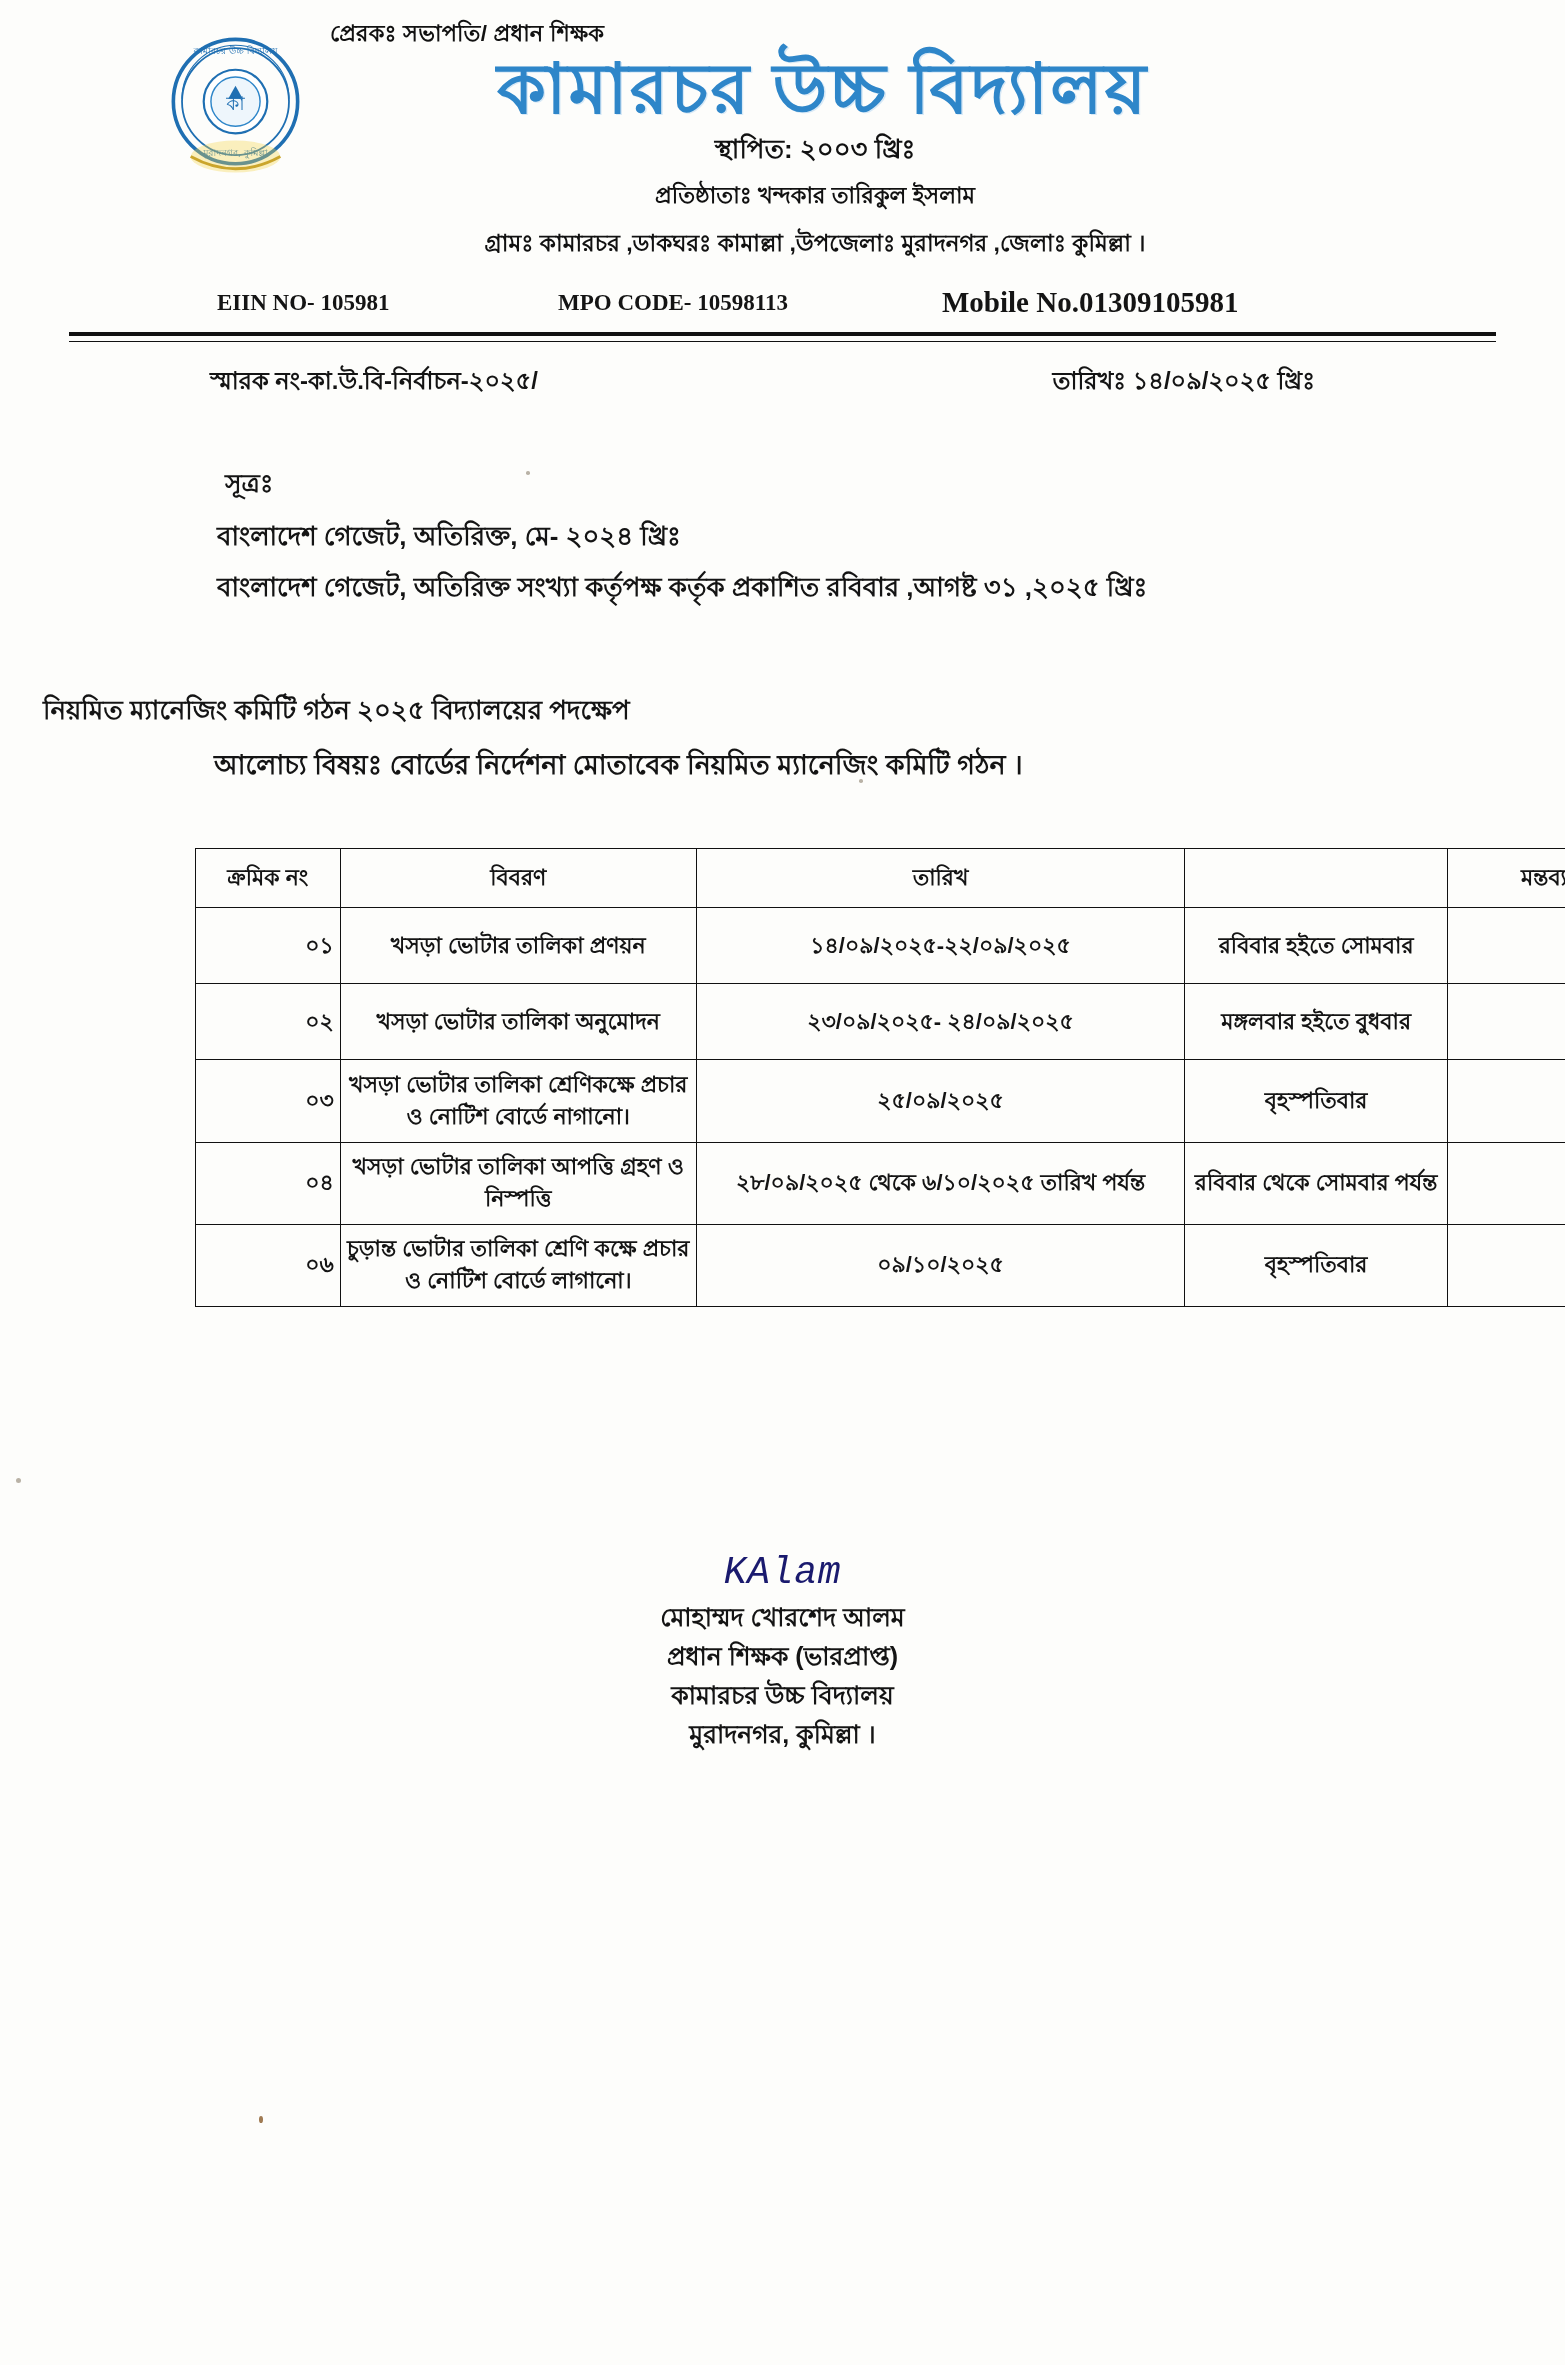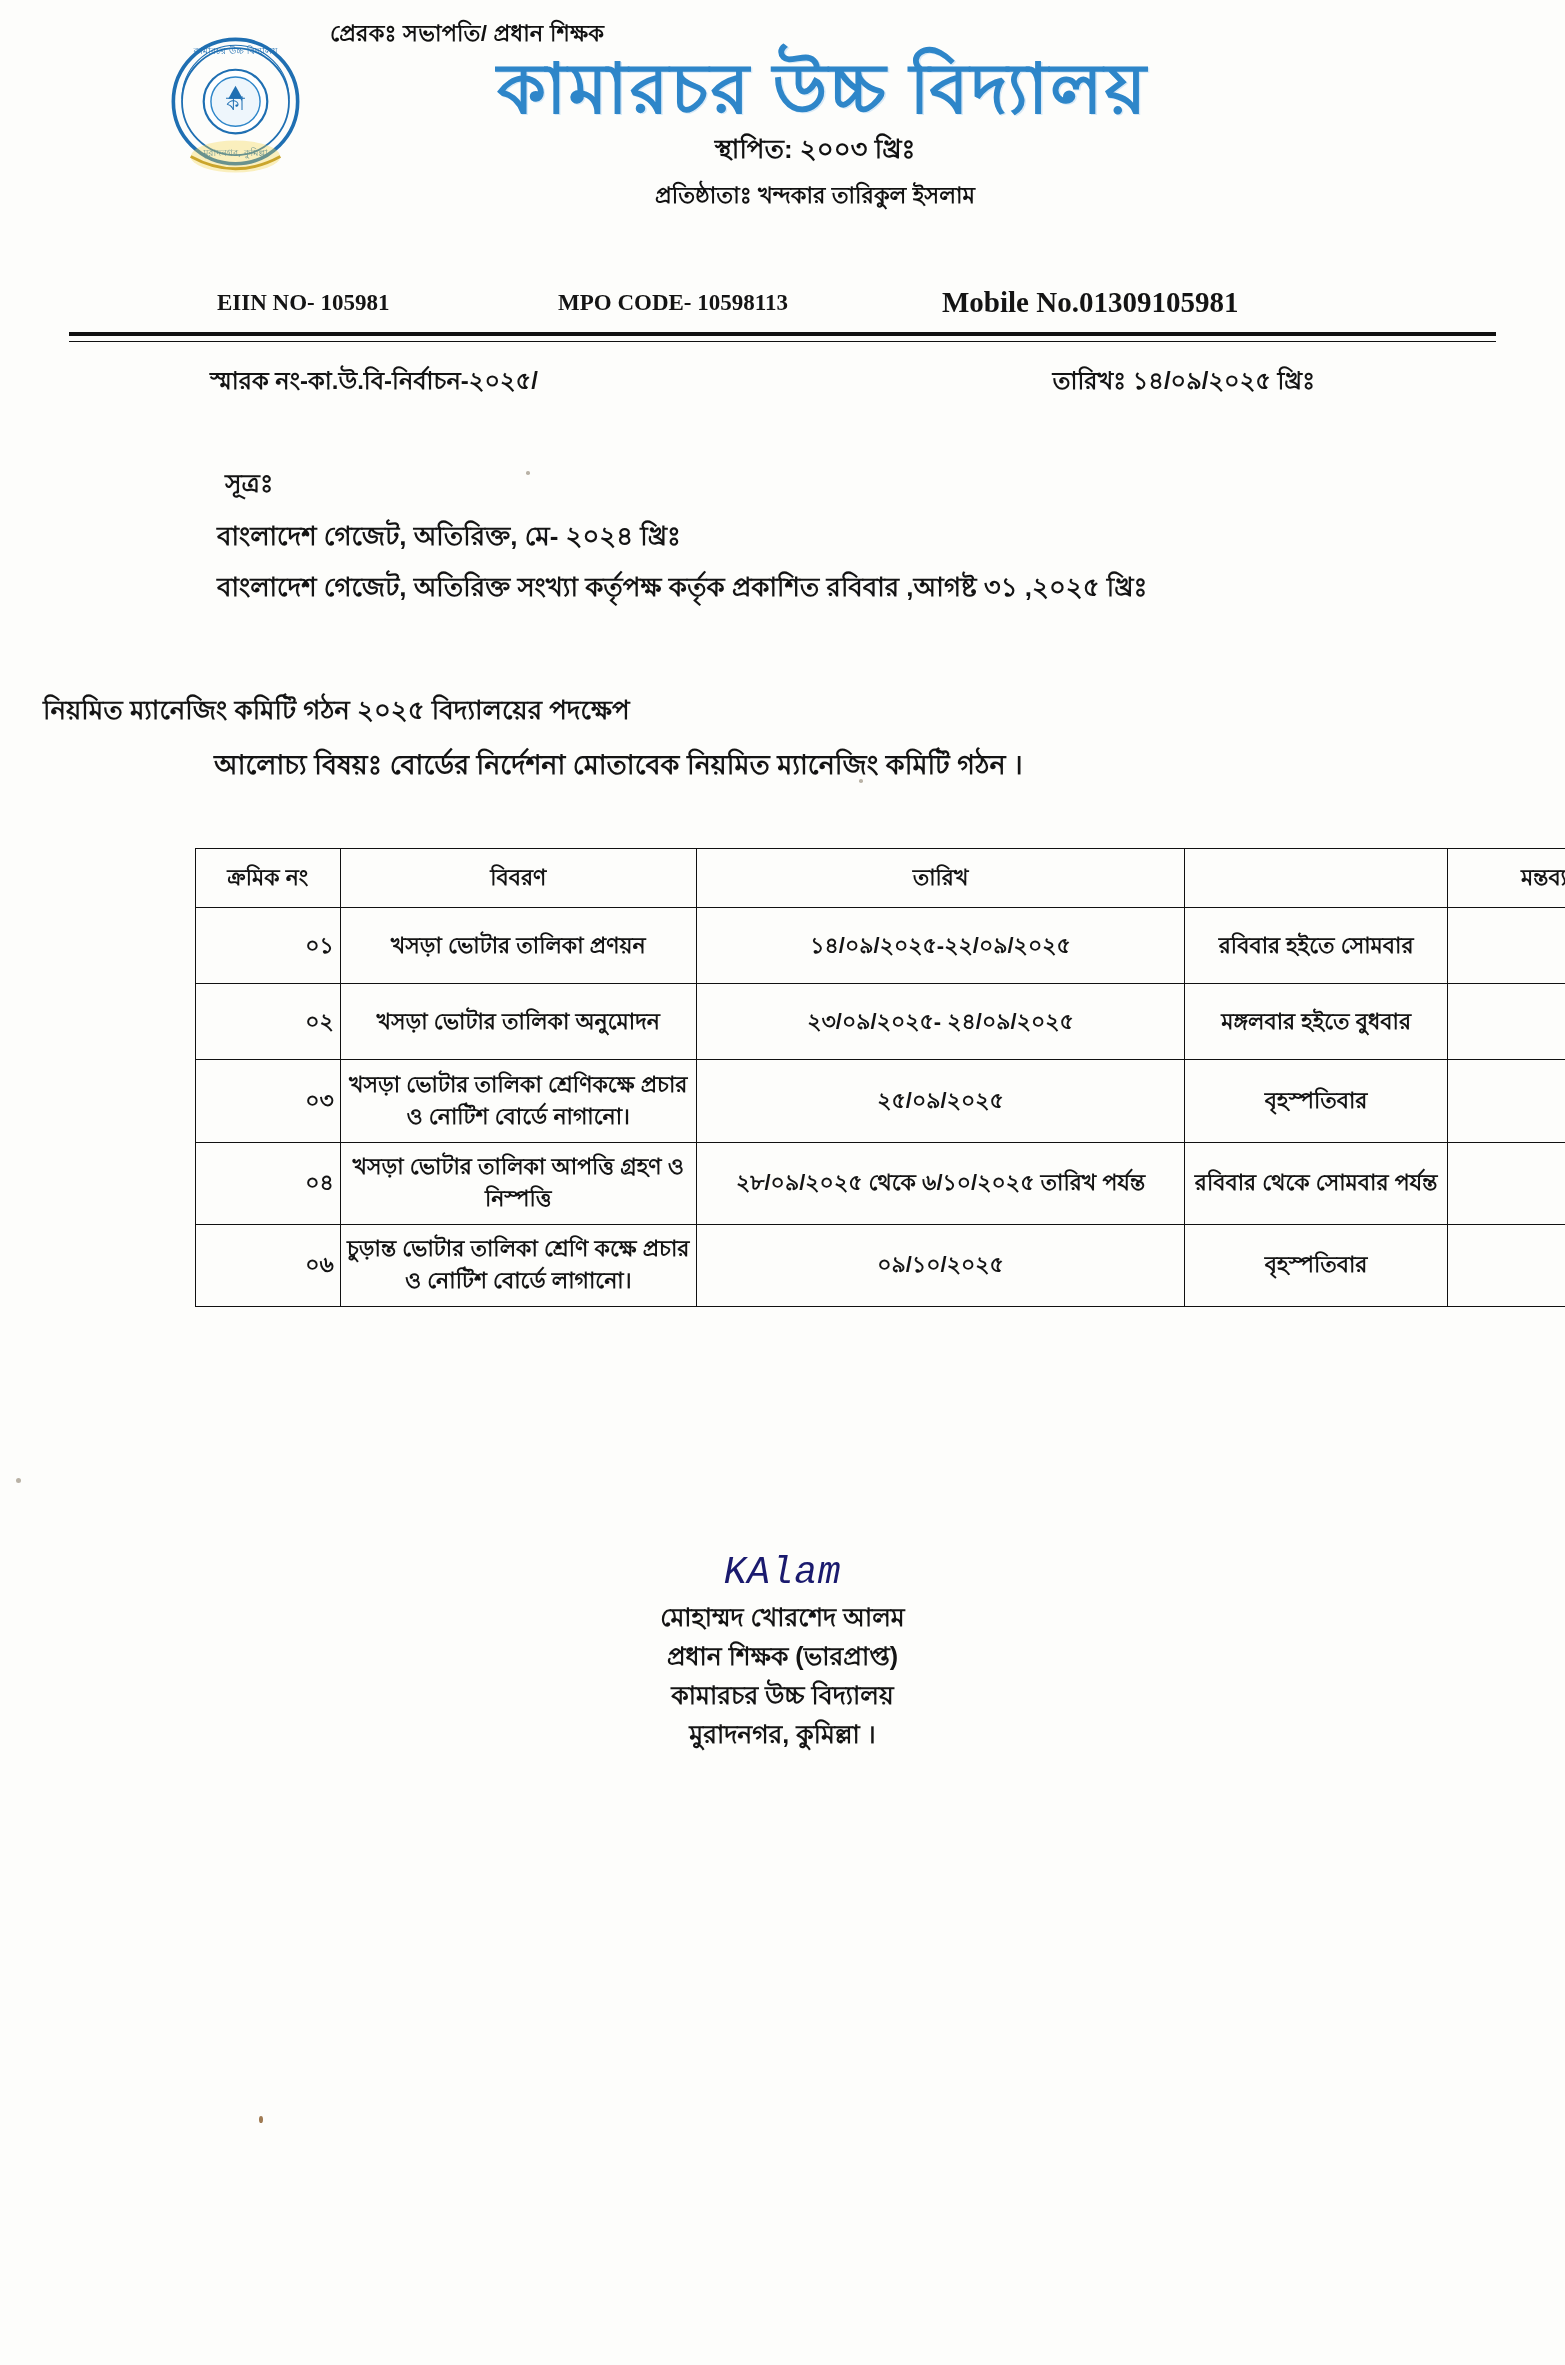--- a/index.html
+++ b/index.html
@@ -259,20 +259,21 @@
         </g>
         <ellipse cx="110" cy="176" rx="62" ry="22" fill="#f4d44a" opacity="0.35"></ellipse>
         <path d="M48 176 q62 34 124 0" fill="none" stroke="#caa52c" stroke-width="4"></path>
       </svg>
     </div>
 
     <div class="sender-line">প্রেরকঃ সভাপতি/ প্রধান শিক্ষক</div>
     <div class="school-name">কামারচর উচ্চ বিদ্যালয়</div>
     <div class="est-line">স্থাপিত: ২০০৩ খ্রিঃ</div>
     <div class="founder-line">প্রতিষ্ঠাতাঃ খন্দকার তারিকুল ইসলাম</div>
+    <div class="addr-line">গ্রামঃ কামারচর ,ডাকঘরঃ কামাল্লা ,উপজেলাঃ মুরাদনগর ,জেলাঃ কুমিল্লা  ।</div>
 
     <div class="meta-row">
       <span class="eiin">EIIN NO- 105981</span>
       <span class="mpo">MPO CODE-  10598113</span>
       <span class="mobile">Mobile No.01309105981</span>
     </div>
 
     <div class="rule-thick"></div>
     <div class="rule-thin"></div>
   </div>

